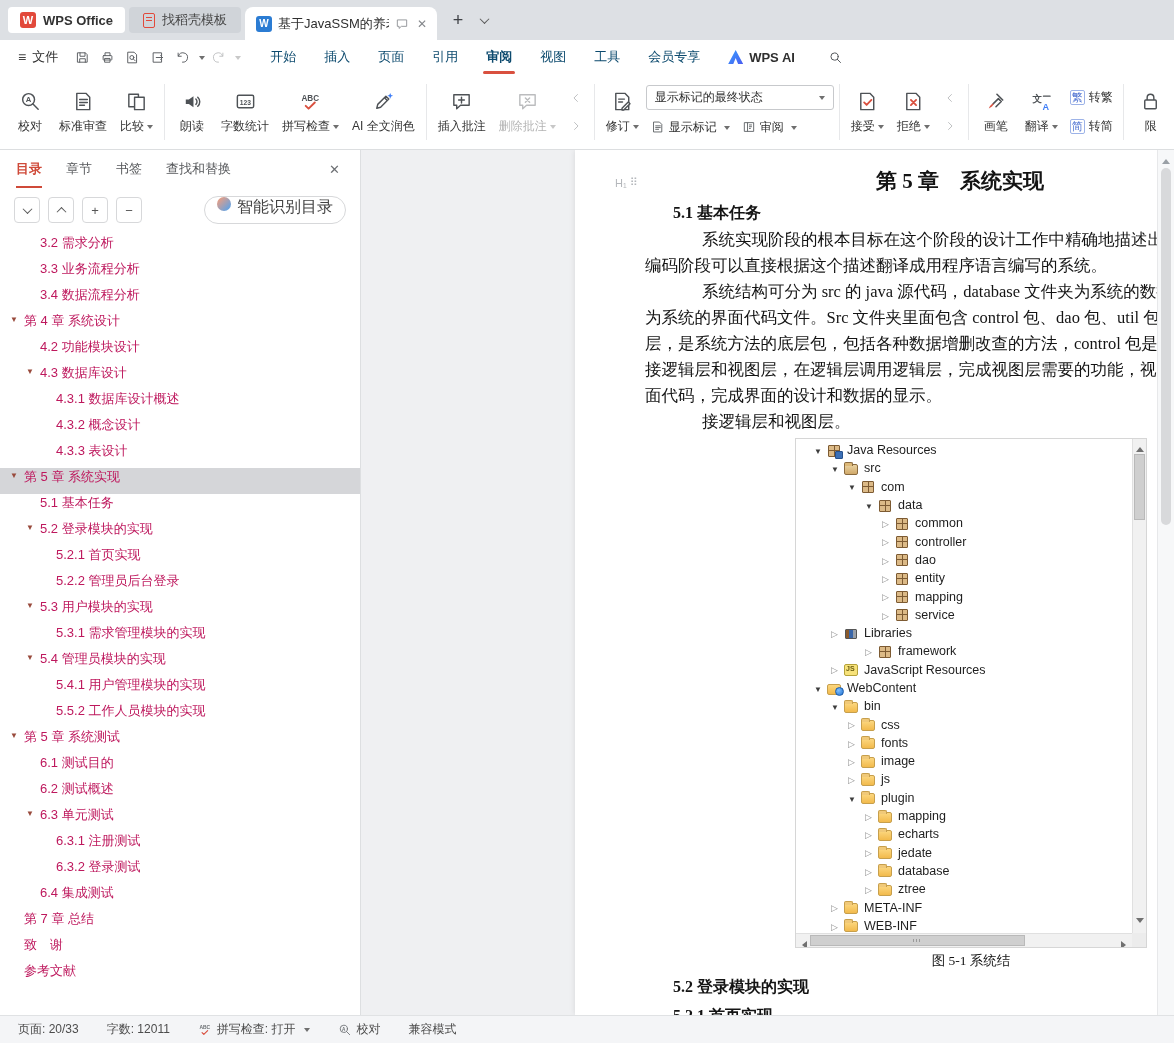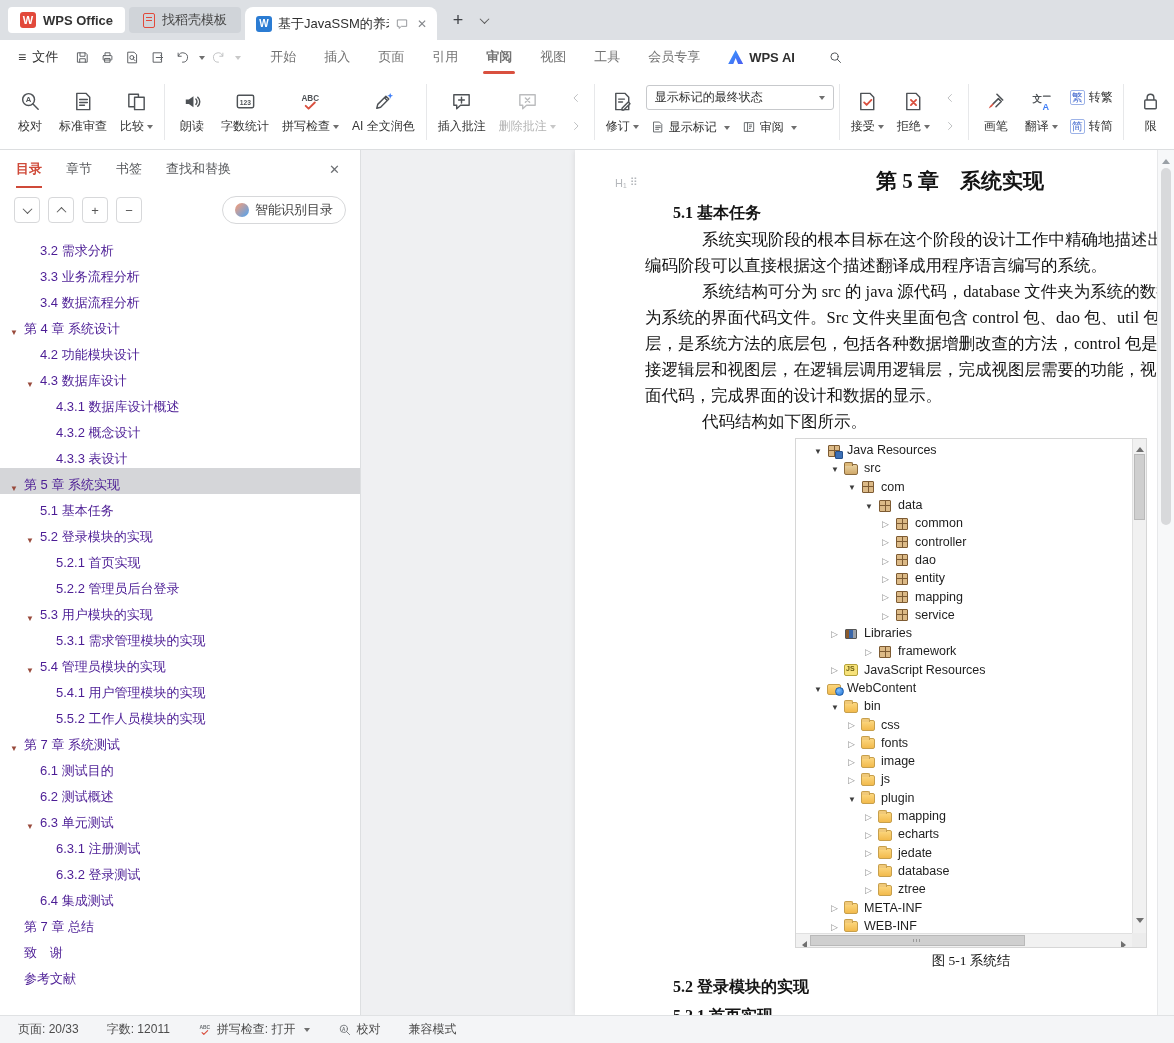--- a/index.html
+++ b/index.html
@@ -28,21 +28,21 @@
   .tablist-caret{width:22px;height:26px;margin:0 0 7px 2px;display:flex;align-items:center;justify-content:center}
 
   
   .menubar{position:absolute;top:40px;left:0;right:0;height:34px;background:#fff;display:flex;align-items:center;padding:0 10px}
   .file-btn{display:flex;align-items:center;gap:6px;padding:0 8px;color:#2f2f2f}
   .hamb{font-size:14px;color:#444}
   .qat{display:flex;align-items:center;margin-left:4px}
   .ibtn{width:25px;height:25px;display:flex;align-items:center;justify-content:center;color:#565a5e;border-radius:3px}
   .qcaret{width:11px;height:25px;display:flex;align-items:center;justify-content:center}
   .mtabs{display:flex;margin-left:14px}
-  .mtab{padding:0 14px;height:34px;line-height:34px;position:relative;color:#737373;cursor:default;white-space:nowrap}
+  .mtab{padding:0 14px;height:34px;line-height:34px;position:relative;color:#0c4a6e;cursor:default;white-space:nowrap}
   .mtab[data-active="true"]{font-weight:bold}
   .mtab[data-active="true"]::after{content:"";position:absolute;left:11px;right:11px;bottom:0;height:3px;background:#d9503f;border-radius:2px}
   .wpsai{display:flex;align-items:center;gap:6px;margin-left:14px;font-weight:bold;color:#2f2f2f;white-space:nowrap}
   .ai-logo{width:15px;height:14px;background:linear-gradient(135deg,#37a0ff,#4a5cf0);clip-path:polygon(50% 0,100% 100%,66% 100%,50% 58%,34% 100%,0 100%)}
   .msearch{margin-left:28px;color:#55585c}
 
   
   .ribbon{position:absolute;top:74px;left:0;right:0;height:76px;background:#fff;border-bottom:1px solid #dcdee0;display:flex;align-items:center;padding:0 8px;overflow:hidden}
   .rgroup{display:flex;align-items:center;gap:1px;flex:none}
   .rsep{width:1px;height:56px;background:#e7e8ea;margin:0 5px;flex:none}
@@ -61,24 +61,24 @@
   
   .sidebar{position:absolute;top:150px;left:0;width:361px;bottom:28px;background:#fff;border-right:1px solid #dddfe1;display:flex;flex-direction:column;overflow:hidden}
   .side-head{display:flex;align-items:center;padding:0 16px;height:38px;flex:none}
   .side-tabs{display:flex;gap:24px;flex:1}
   .side-tab{height:38px;line-height:38px;position:relative;color:#57595c;white-space:nowrap}
   .side-tab[data-active="true"]{color:#cf4a39;font-weight:bold}
   .side-tab[data-active="true"]::after{content:"";position:absolute;left:0;right:0;bottom:0;height:2px;background:#cf4a39}
   .side-close{color:#6c6f73;font-size:13px;padding:2px 4px}
   .side-toolbar{height:44px;flex:none;display:flex;align-items:center;padding:0 14px;gap:8px}
   .tbtn{width:26px;height:26px;border:1px solid #d7d8da;border-radius:4px;display:flex;align-items:center;justify-content:center;background:#fff;color:#555;font-size:13px}
-  .smart-pill{margin-left:auto;height:28px;border:1px solid #d7d8da;border-radius:14px;display:flex;align-items:center;gap:6px;padding:0 12px;font-size:13px;color:#444;background:#fff;white-space:nowrap}
+  .smart-pill{margin-left:auto;height:28px;border:1px solid #d7d8da;border-radius:14px;display:flex;align-items:flex-start;gap:6px;padding:0 12px;font-size:16px;color:#444;background:#fff;white-space:nowrap}
   .pill-icon{width:14px;height:14px;border-radius:50%;background:linear-gradient(135deg,#ff9d73,#4aa3f5);flex:none}
   .toc{flex:1;overflow:hidden;padding-top:2px}
-  .toc-row{height:26px;display:flex;align-items:flex-end;color:#4c1d95;padding-left:calc(10px + var(--lv,0)*16px);white-space:nowrap}
+  .toc-row{height:26px;display:flex;align-items:flex-start;color:#be185d;padding-left:calc(10px + var(--lv,0)*16px);white-space:nowrap}
   .toc-row[data-selected="true"]{background:#d5d6d9}
   .toc-arrow{width:14px;flex:none;visibility:hidden;line-height:1}
   .toc-arrow::before{content:"▼";font-size:8px;color:#994a3c;position:relative;top:-1px}
   .toc-row[data-arrow="open"] .toc-arrow{visibility:visible}
 
   
   .docarea{position:absolute;top:150px;left:361px;right:0;bottom:28px;background:#eff0f2;overflow:hidden}
   .page{position:absolute;left:214px;top:0;width:770px;height:100%;background:#fff;box-shadow:0 0 6px rgba(0,0,0,.10)}
   .page-inner{position:relative;padding:16px 0 0 70px;font-family:"Liberation Serif","DejaVu Serif",serif;color:#141414}
   .handle{position:absolute;left:40px;top:26px;color:#b4b7bb;font-size:11px;display:flex;align-items:center;gap:3px;font-family:"Liberation Sans",sans-serif}
@@ -750,21 +750,21 @@
         <span class="toc-label">5.4.1 用户管理模块的实现</span>
       </div>
 
       <div class="toc-row" style="--lv: 2;">
         <span class="toc-arrow"></span>
         <span class="toc-label">5.5.2 工作人员模块的实现</span>
       </div>
 
       <div class="toc-row" data-arrow="open" style="--lv: 0;">
         <span class="toc-arrow"></span>
-        <span class="toc-label">第 7 章 系统测试</span>
+        <span class="toc-label">第 5 章 系统测试</span>
       </div>
 
       <div class="toc-row" style="--lv: 1;">
         <span class="toc-arrow"></span>
         <span class="toc-label">6.1 测试目的</span>
       </div>
 
       <div class="toc-row" style="--lv: 1;">
         <span class="toc-arrow"></span>
         <span class="toc-label">6.2 测试概述</span>
@@ -818,21 +818,21 @@
       <div class="h2">5.1 基本任务</div>
       <div>
 
       <div class="docline" data-indent="true"><span>系统实现阶段的根本目标在这个阶段的设计工作中精确地描述出目标</span></div>
           <div class="docline"><span>编码阶段可以直接根据这个描述翻译成用程序语言编写的系统。</span></div>
           <div class="docline" data-indent="true"><span>系统结构可分为 src 的 java 源代码，database 文件夹为系统的数据库</span></div>
           <div class="docline"><span>为系统的界面代码文件。Src 文件夹里面包含 control 包、dao 包、util 包，</span></div>
           <div class="docline"><span>层，是系统方法的底层包，包括各种数据增删改查的方法，control 包是控</span></div>
           <div class="docline"><span>接逻辑层和视图层，在逻辑层调用逻辑层，完成视图层需要的功能，视图</span></div>
           <div class="docline"><span>面代码，完成界面的设计和数据的显示。</span></div>
-          <div class="docline" data-indent="true"><span>代码结构如下图所示。</span></div>
+          <div class="docline" data-indent="true"><span>接逻辑层和视图层。</span></div>
         </div>
       <div class="fig">
         <div class="tree">
 
             <div class="trow" data-state="open" data-icon="javares" style="--lv: 0;">
               <span class="tarrow"></span>
               <span class="ticon"></span>
               <span class="tlabel">Java Resources</span>
             </div>
 

